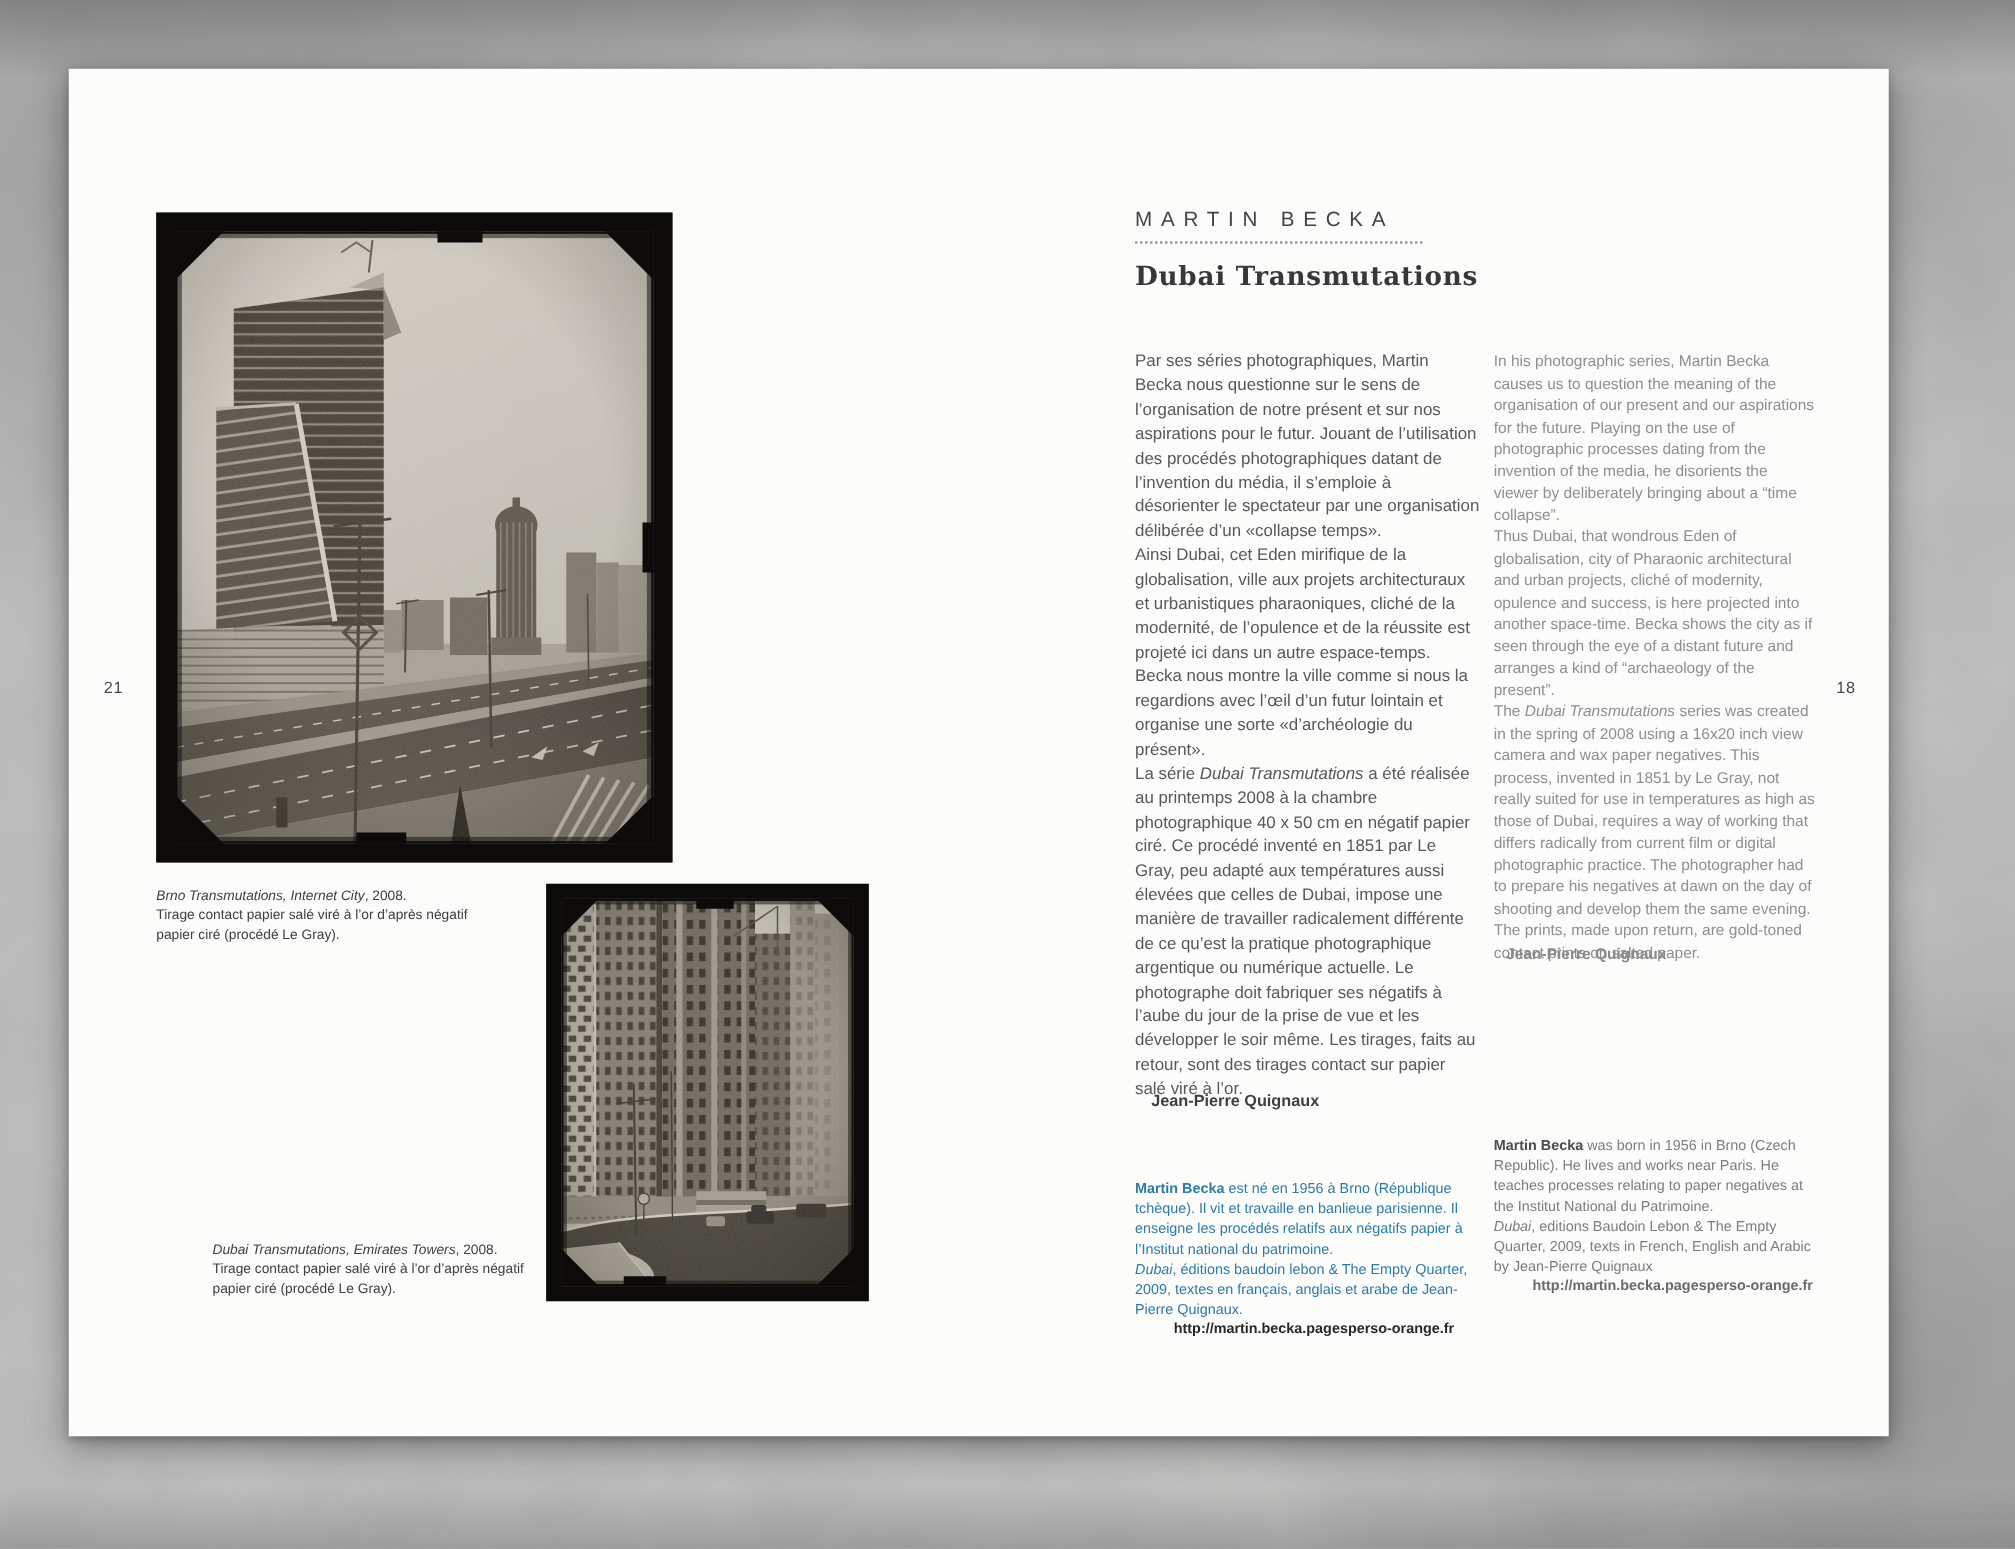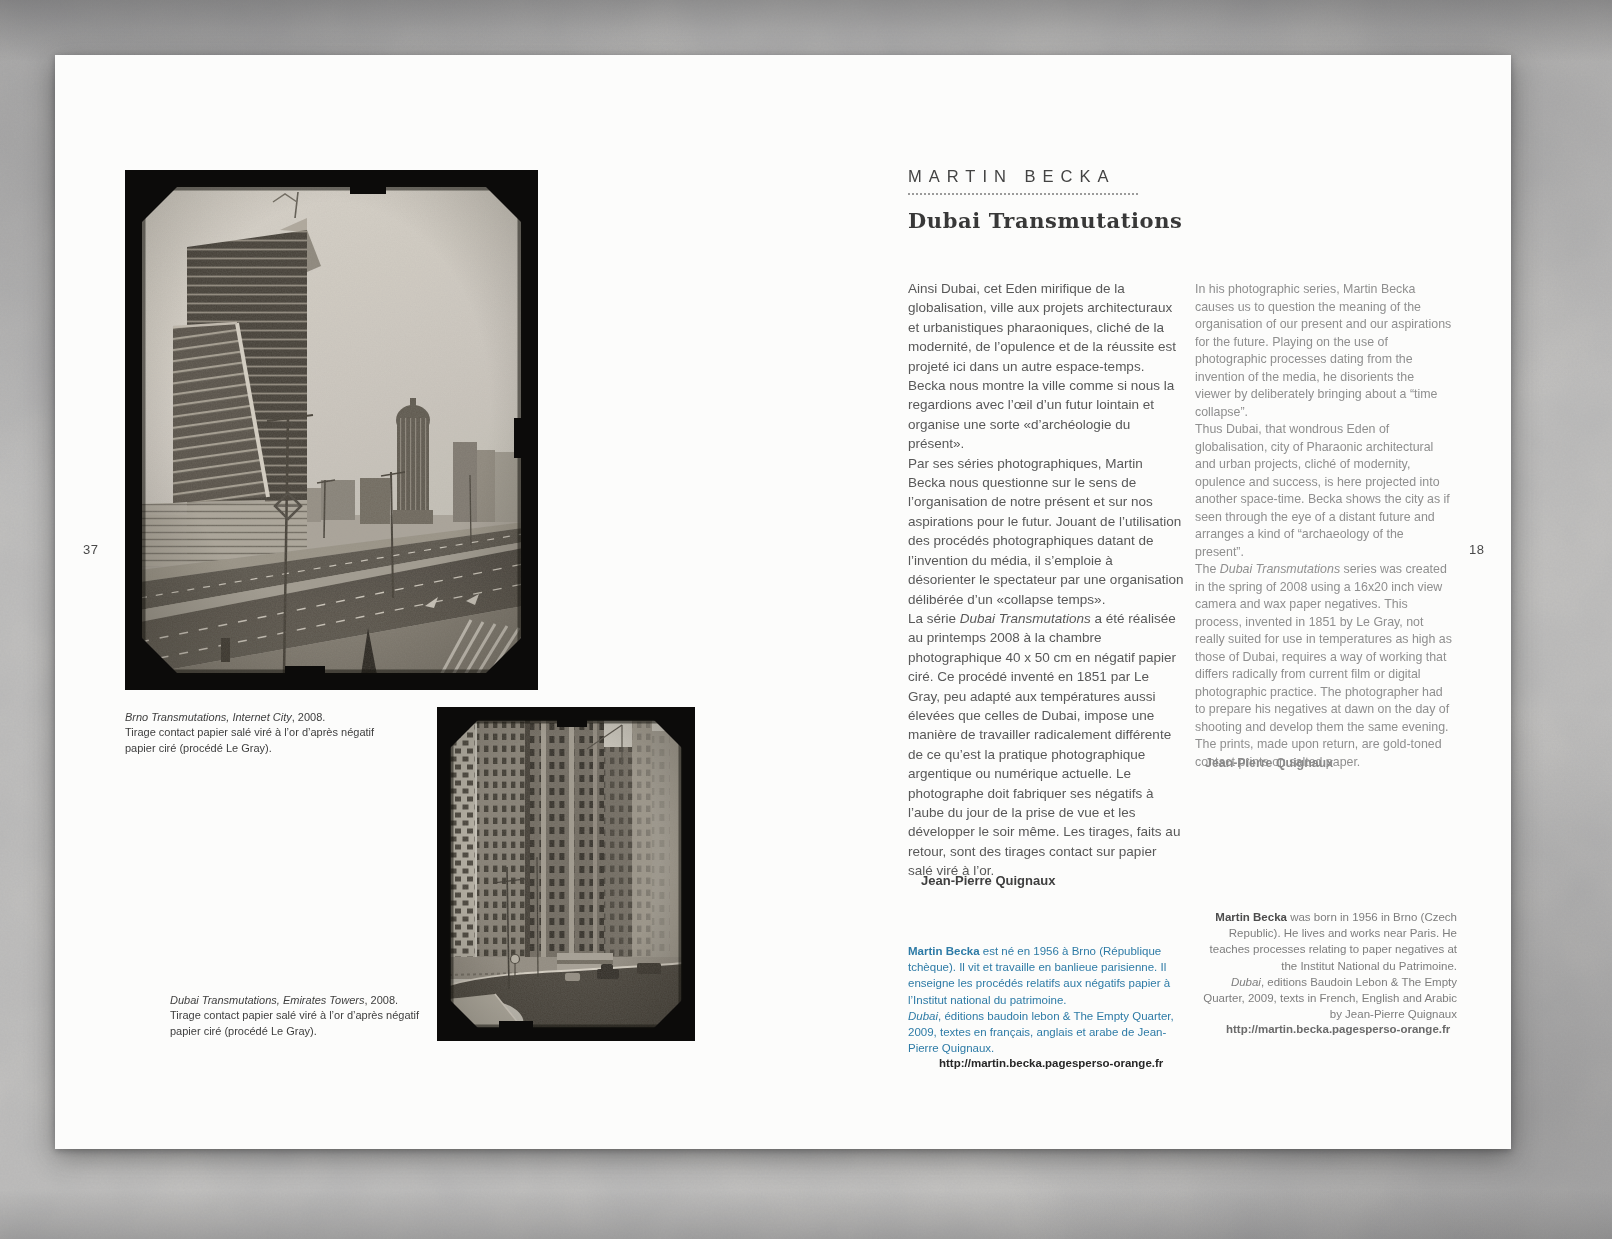--- a/index.html
+++ b/index.html
@@ -41,21 +41,21 @@
   .col-fr p,.col-en p{margin:0;}
   .seg-i{font-style:italic;}
   .seg-b{font-weight:bold;}
   .sig-fr{font-size:13px;font-weight:bold;color:#3f3f3f;}
   .sig-en{font-size:12.4px;font-weight:600;color:#8a8a8a;}
 
   
   .bio{font-size:11.5px;line-height:16.2px;white-space:pre-line;}
   .bio-fr{width:274px;color:#2e7ba6;}
   .bio-fr .seg-b{color:#2e7ba6;}
-  .bio-en{width:262px;color:#7d7d7d;text-align:right;}
+  .bio-en{width:262px;color:#7d7d7d;}
   .bio-en .seg-b{color:#4c4c4c;}
   .bio-url{font-size:11.5px;font-weight:bold;margin-top:1px;padding-left:31px;}
   .bio-url.fr{color:#272727;}
   .bio-url.en{color:#6a6a6a;}
 </style>
 </head>
 <body>
 
 <div class="stage">
 
@@ -71,21 +71,21 @@
       </filter>
     </defs>
     <rect width="1612" height="1239" fill="#c3c2c0"></rect>
     <rect width="1612" height="1239" filter="url(#bgPatches)" opacity="0.5"></rect>
     <rect width="1612" height="1239" filter="url(#bgGrain)"></rect>
   </svg>
   <div class="bg-shade"></div>
 
   <div class="sheet">
 
-    <span class="abs pagenum" style="left:28px;top:487px;">37</span>
+    <span class="abs pagenum" style="left:28px;top:487px;">21</span>
     <span class="abs pagenum" style="left:1414px;top:487px;">18</span>
 
     <div class="abs photo-frame" style="left:70px;top:115px;width:413px;height:520px;">
       <svg width="413" height="520" viewBox="0 0 413 520" aria-hidden="true">
         <defs>
           <linearGradient id="p1sky" x1="0" y1="0" x2="0.3" y2="1">
             <stop offset="0" stop-color="#dbd7d0"></stop>
             <stop offset="0.55" stop-color="#cfcbc4"></stop>
             <stop offset="1" stop-color="#c3bfb8"></stop>
           </linearGradient>
@@ -304,22 +304,22 @@
       <div>papier ciré (procédé Le Gray).</div>
     </div>
 
     <div class="abs" style="left:853px;top:112px;">
       <h1 class="artist">MARTIN BECKA</h1>
       <div class="rule-dotted"></div>
       <h2 class="series">Dubai Transmutations</h2>
     </div>
 
     <div class="abs col-fr" style="left:853px;top:224px;">
+      <p><span>Par ses séries photographiques, Martin Becka nous questionne sur le sens de l’organisation de notre présent et sur nos aspirations pour le futur. Jouant de l’utilisation des procédés photographiques datant de l’invention du média, il s’emploie à désorienter le spectateur par une organisation délibérée d’un «collapse temps».</span></p>
       <p><span>Ainsi Dubai, cet Eden mirifique de la globalisation, ville aux projets architecturaux et urbanistiques pharaoniques, cliché de la modernité, de l’opulence et de la réussite est projeté ici dans un autre espace-temps. Becka nous montre la ville comme si nous la regardions avec l’œil d’un futur lointain et organise une sorte «d’archéologie du présent».</span></p>
-      <p><span>Par ses séries photographiques, Martin Becka nous questionne sur le sens de l’organisation de notre présent et sur nos aspirations pour le futur. Jouant de l’utilisation des procédés photographiques datant de l’invention du média, il s’emploie à désorienter le spectateur par une organisation délibérée d’un «collapse temps».</span></p>
       <p><span>La série </span><span class="seg-i">Dubai Transmutations</span><span> a été réalisée au printemps 2008 à la chambre photographique 40 x 50 cm en négatif papier ciré. Ce procédé inventé en 1851 par Le Gray, peu adapté aux températures aussi élevées que celles de Dubai, impose une manière de travailler radicalement différente de ce qu’est la pratique photographique argentique ou numérique actuelle. Le photographe doit fabriquer ses négatifs à l’aube du jour de la prise de vue et les développer le soir même. Les tirages, faits au retour, sont des tirages contact sur papier salé viré à l’or.</span></p>
     </div>
     <div class="abs sig-fr" style="left:866px;top:818px;">Jean-Pierre Quignaux</div>
 
     <div class="abs col-en" style="left:1140px;top:226px;">
       <p><span>In his photographic series, Martin Becka causes us to question the meaning of the organisation of our present and our aspirations for the future. Playing on the use of photographic processes dating from the invention of the media, he disorients the viewer by deliberately bringing about a “time collapse”.</span></p>
       <p><span>Thus Dubai, that wondrous Eden of globalisation, city of Pharaonic architectural and urban projects, cliché of modernity, opulence and success, is here projected into another space-time. Becka shows the city as if seen through the eye of a distant future and arranges a kind of “archaeology of the present”.</span></p>
       <p><span>The </span><span class="seg-i">Dubai Transmutations</span><span> series was created in the spring of 2008 using a 16x20 inch view camera and wax paper negatives. This process, invented in 1851 by Le Gray, not really suited for use in temperatures as high as those of Dubai, requires a way of working that differs radically from current film or digital photographic practice. The photographer had to prepare his negatives at dawn on the day of shooting and develop them the same evening. The prints, made upon return, are gold-toned contact prints on salted paper.</span></p>
     </div>
     <div class="abs sig-en" style="left:1150px;top:701px;">Jean-Pierre Quignaux</div>

